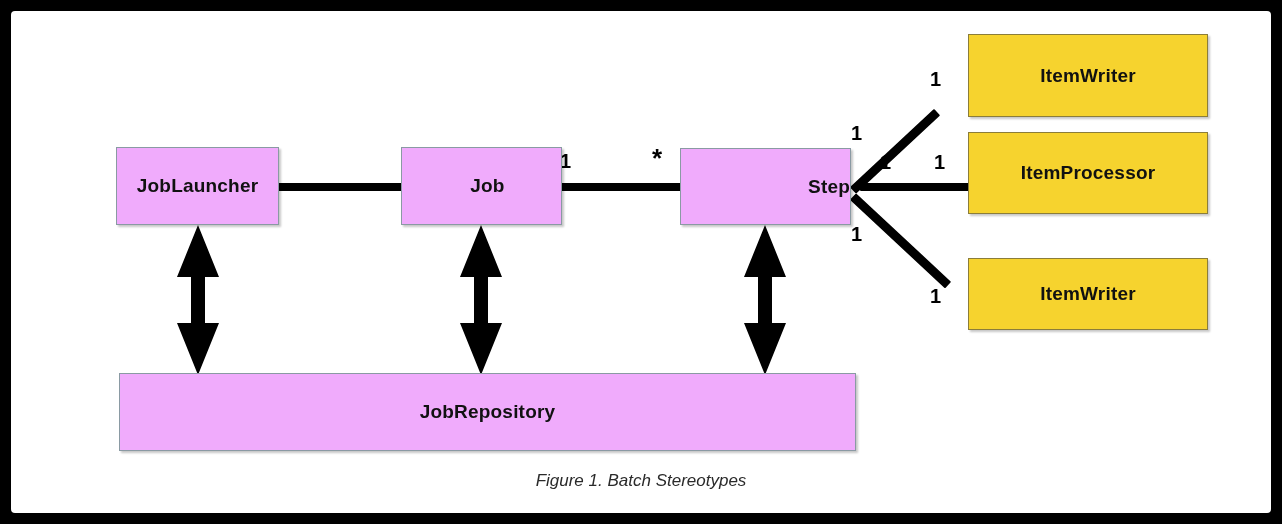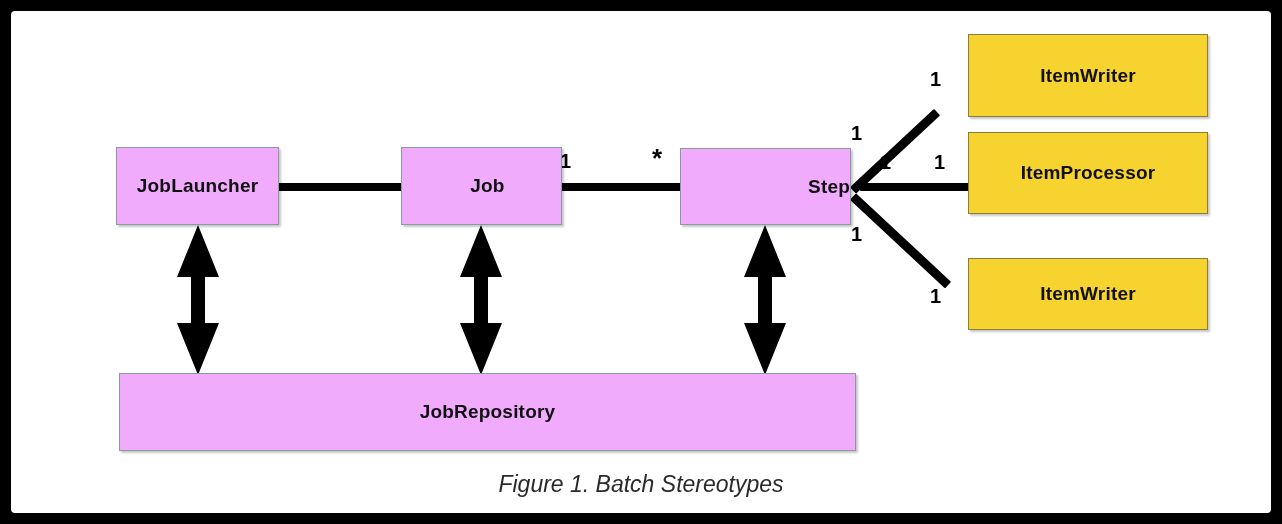--- a/index.html
+++ b/index.html
@@ -82,21 +82,21 @@
   .darrow {
     position: absolute;
     width: 46px;
   }
   .darrow svg { display: block; }
 
   
   .caption {
     position: absolute;
     font-style: italic;
-    font-size: 23px;
+    font-size: 17px;
     color: #2a2a2a;
     white-space: nowrap;
     user-select: none;
   }
 </style>
 </head>
 <body>
 
 <div id="screenshot">
   <div id="canvas">

